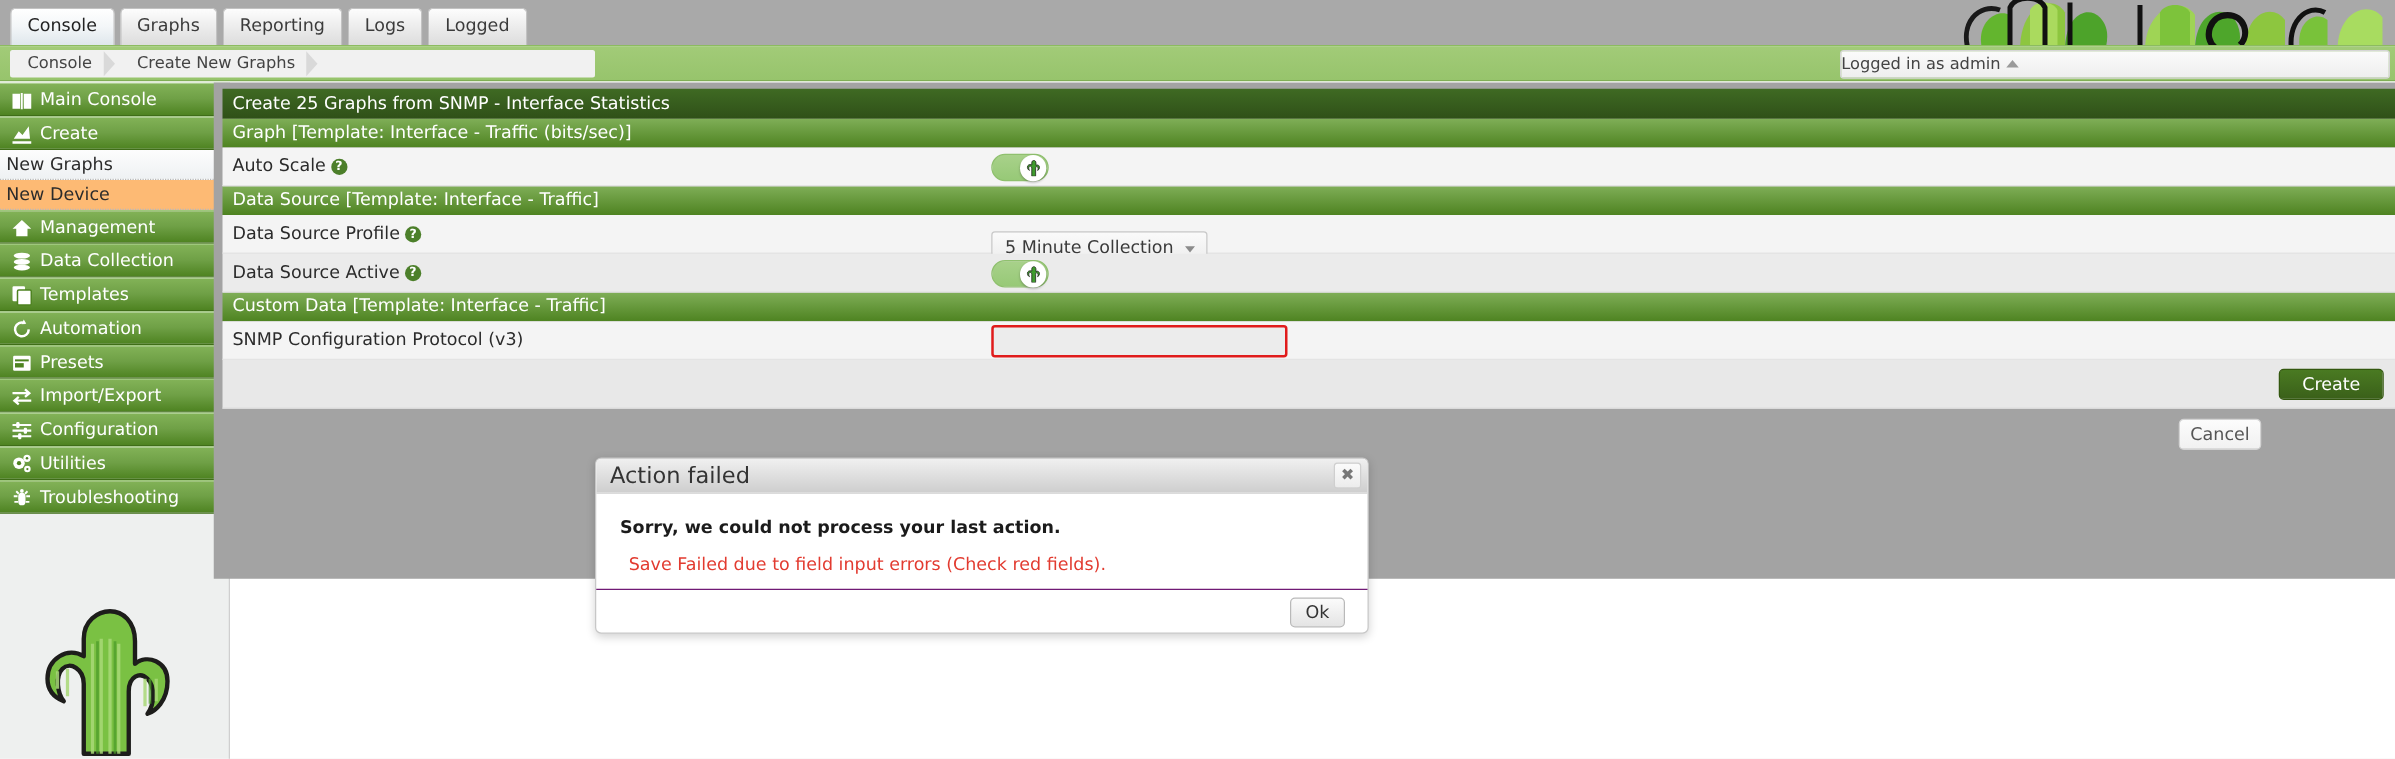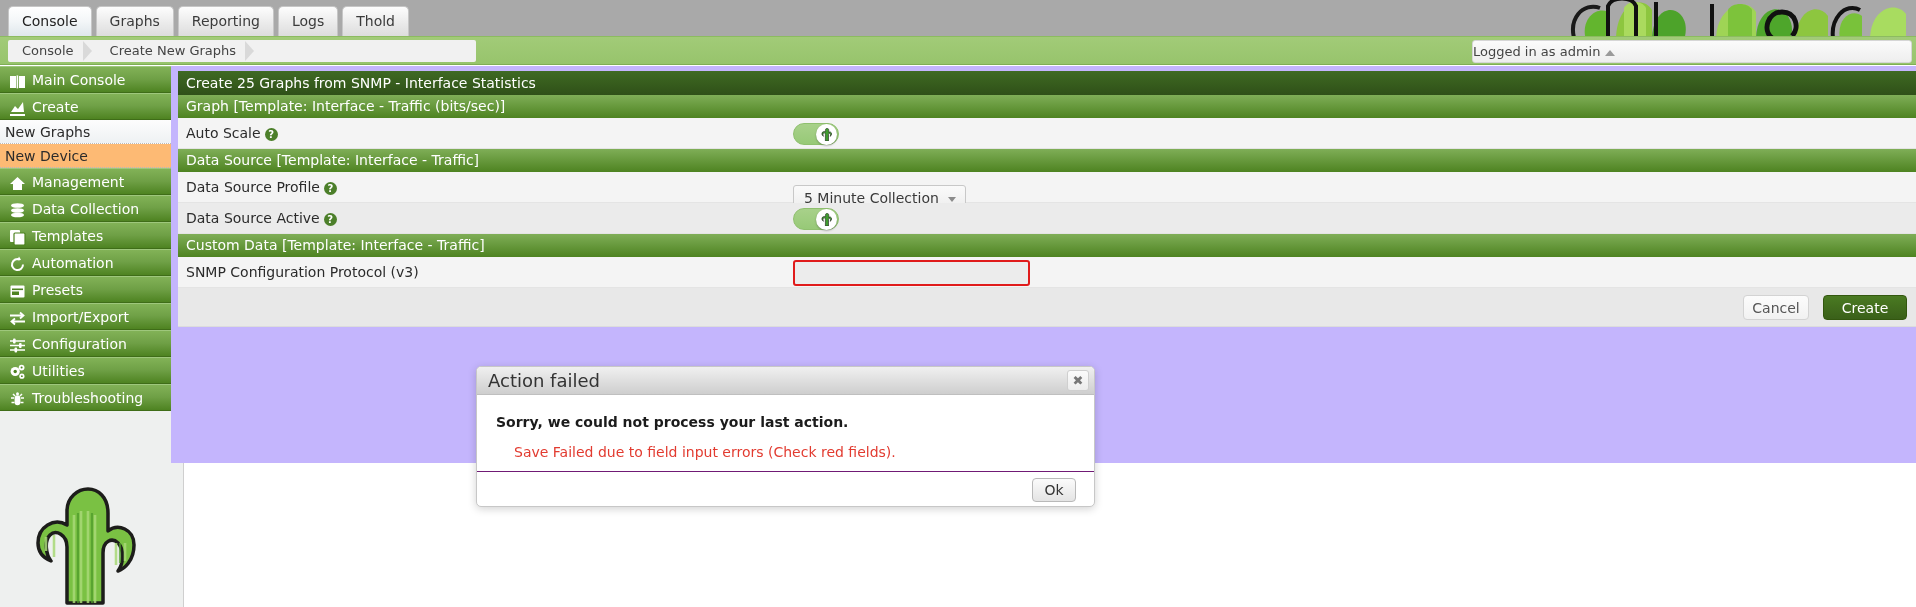--- a/index.html
+++ b/index.html
@@ -147,21 +147,21 @@
     position: absolute; left: 0; top: 413px;
     width: 170px; height: 128px;
     display: flex; align-items: flex-start; justify-content: center;
     padding-top: 6px;
   }
 
   
   #main {
     position: absolute; left: 171px; top: 66px;
     width: 1745px; height: 397px;
-    background: #c4b5fd;
+    background: #a3a3a3;
     overflow: hidden;
     text-decoration: underline;
   }
   #page-panel {
     position: absolute; left: 7px; top: 5px;
     width: 1738px;
   }
   .title-bar {
     height: 24px; line-height: 24px;
     padding-left: 8px;
@@ -283,20 +283,21 @@
     text-align: center;
     cursor: pointer;
     white-space: nowrap;
   }
   .btn-cancel {
     right: 107px;
     width: 66px;
     background: linear-gradient(to bottom,#fcfcfc 0%, #f1f1f1 100%);
     border: 1px solid #d3d3d3;
     color: #555;
+    margin-top: 40px;
   }
   .btn-create {
     right: 9px;
     width: 84px;
     background: linear-gradient(to bottom,#4a7a22 0%, #3a6019 100%);
     border: 1px solid #33570f;
     color: #ffffff;
   }
 
   
@@ -340,21 +341,21 @@
     height: 76px;
     padding: 19px 12px 0 19px;
   }
   #modal-msg-main {
     font-size: 14px;
     font-weight: bold;
     color: #1b1b1b;
   }
   #modal-msg-error {
     margin-top: 14px;
-    margin-left: 18px;
+    margin-left: 7px;
     font-size: 14px;
     color: #e23b30;
   }
   #modal-footer {
     position: relative;
     height: 36px;
     border-top: 1px solid #701a75;
   }
   #modal-ok {
     position: absolute; right: 18px; top: 6px;
@@ -393,21 +394,21 @@
         <path d="M384 40 C380 18, 396 8, 406 16 L406 40 Z" fill="#79c23a"></path>
         <path d="M414 40 C414 8, 440 0, 450 14 L450 40 Z" fill="#a8dc60"></path>
       </g>
     </svg>
   </div>
   <div id="tabs">
     <div class="tab selected">Console</div>
     <div class="tab">Graphs</div>
     <div class="tab">Reporting</div>
     <div class="tab">Logs</div>
-    <div class="tab">Thold</div>
+    <div class="tab">Logged</div>
   </div>
 </div>
 
 <div id="breadcrumb-bar">
   <div id="breadcrumb">
     <div class="crumb">Console</div>
     <div class="crumb">Create New Graphs</div>
   </div>
   <div id="login-box"><span>Logged in as admin</span><span class="caret-up"></span></div>
 </div>

